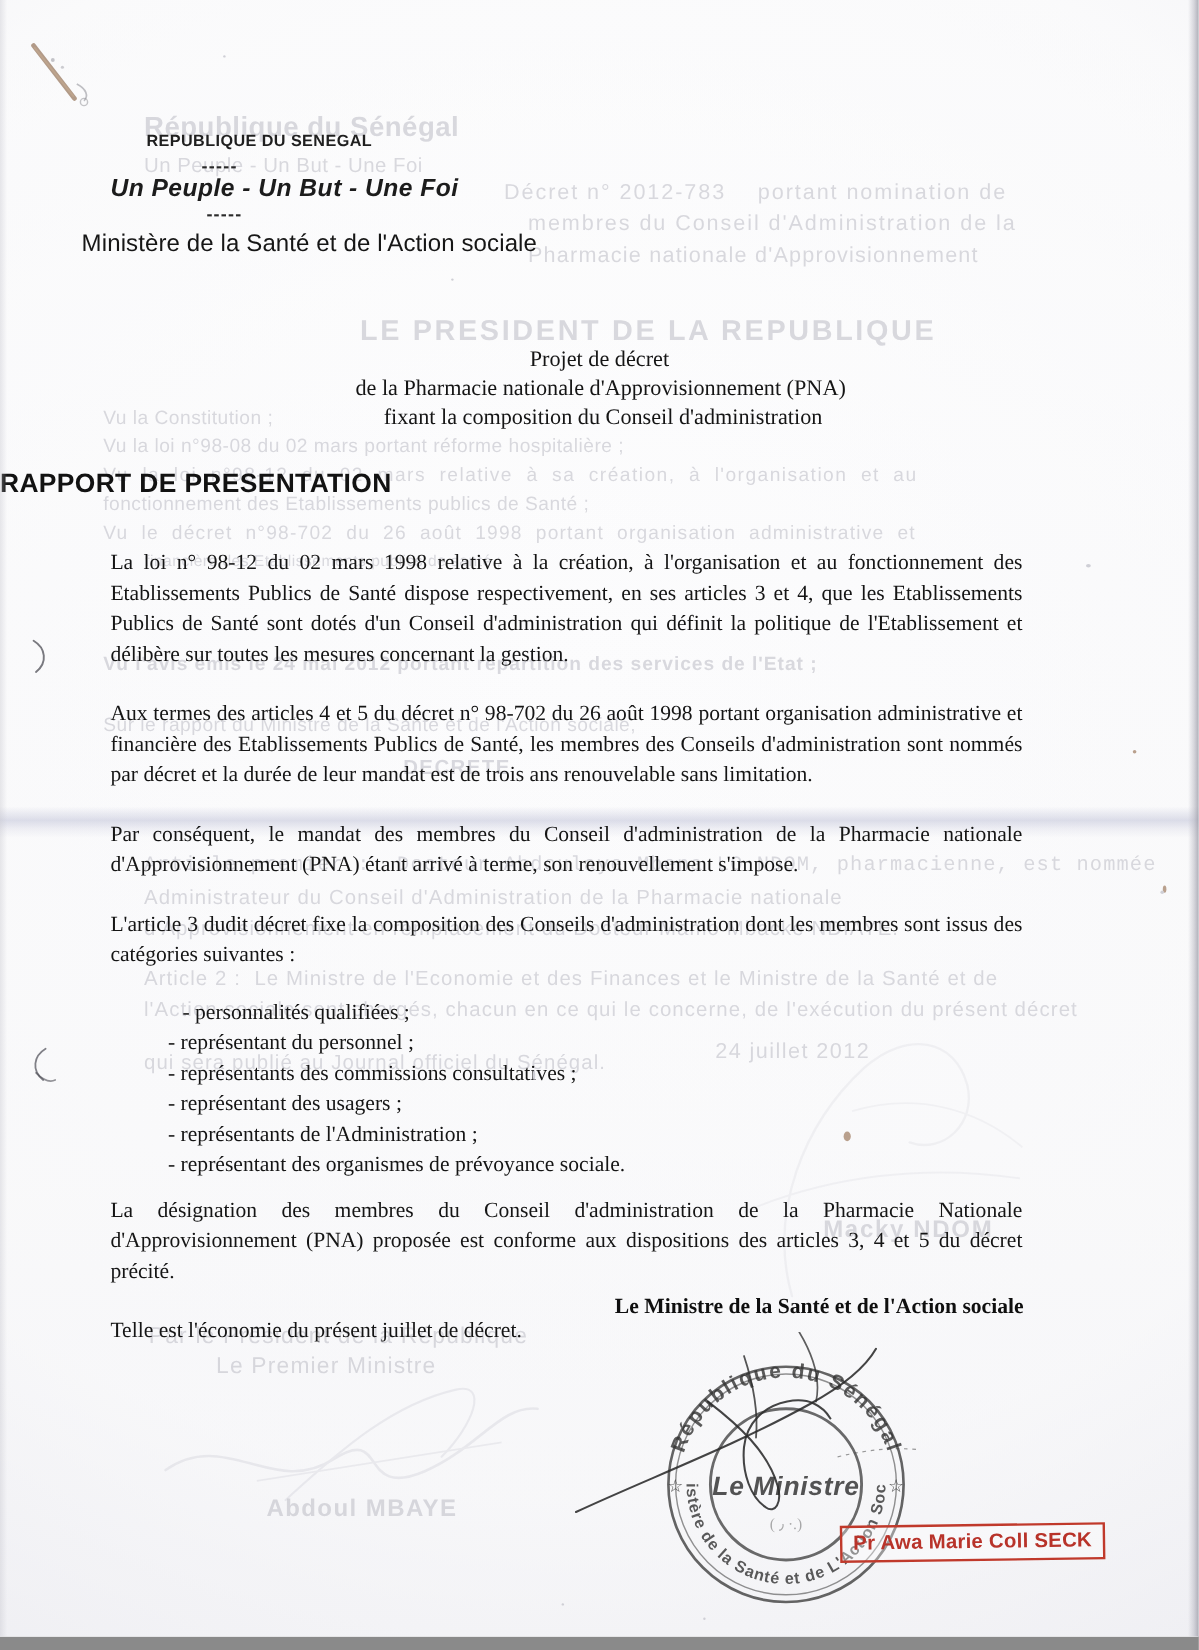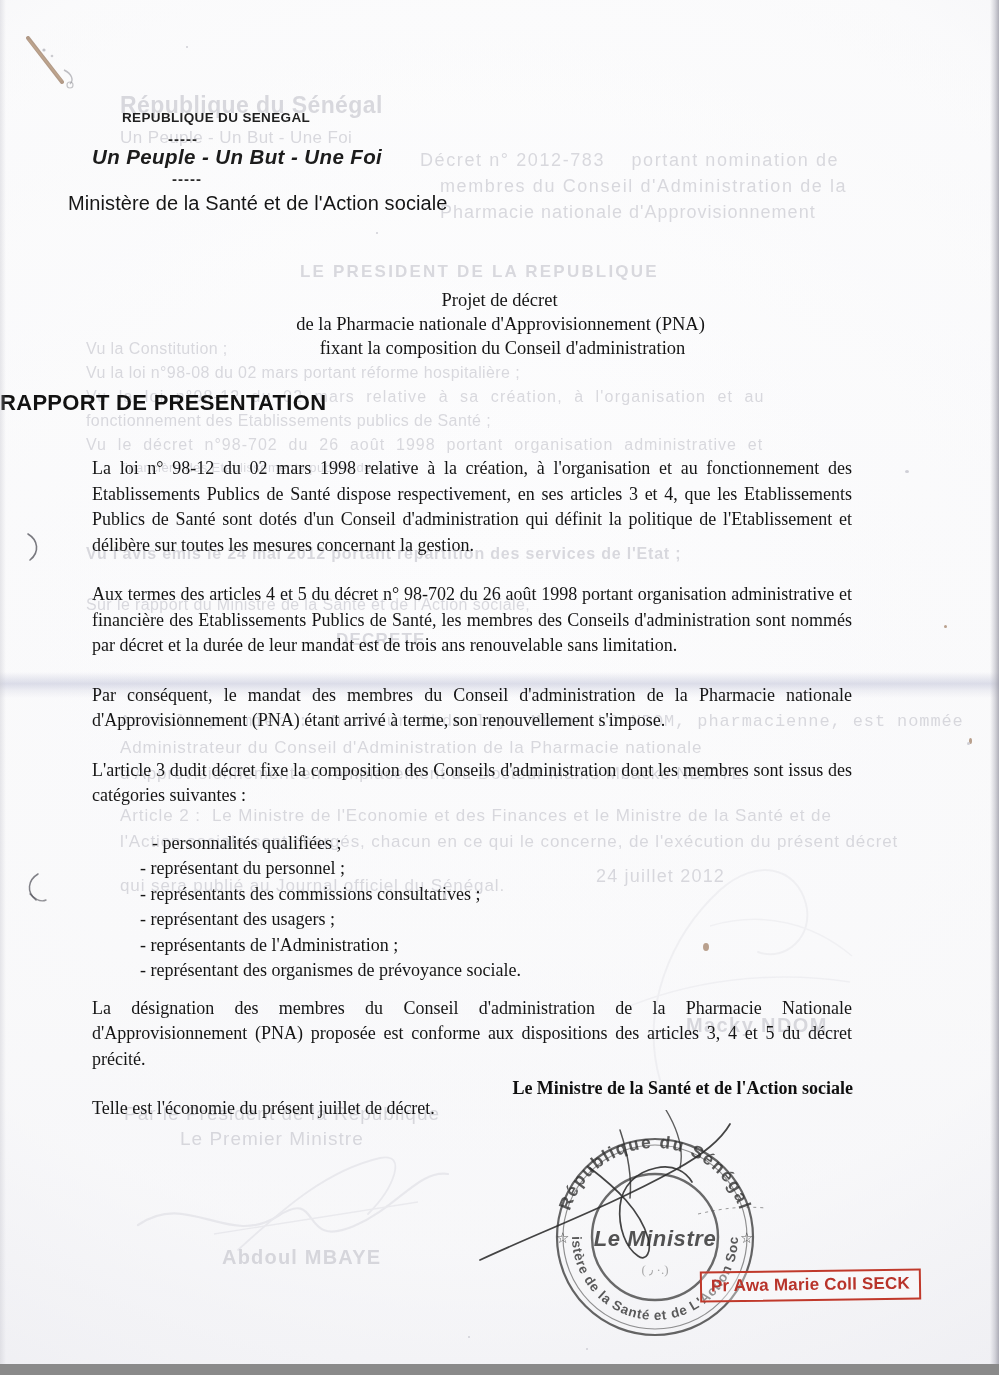--- a/index.html
+++ b/index.html
@@ -65,21 +65,21 @@
     white-space: pre;
     font-family: "Liberation Sans", sans-serif;
     letter-spacing: 0.4px;
   }
 
   .g-rep        { left: 120px; top: 92px;  font-size: 23px; font-weight: 700; }
   .g-motto      { left: 120px; top: 128px; font-size: 17px; }
   .g-decret1    { left: 420px; top: 150px; font-size: 18px; letter-spacing: 1.6px; }
   .g-decret2    { left: 440px; top: 176px; font-size: 18px; letter-spacing: 1.6px; }
   .g-decret3    { left: 440px; top: 202px; font-size: 18px; letter-spacing: 1.0px; }
-  .g-president  { left: 300px; top: 262px; font-size: 17px; font-weight: 700; letter-spacing: 2.2px; }
+  .g-president  { left: 300px; top: 262px; font-size: 24px; font-weight: 700; letter-spacing: 2.2px; }
   .g-vu1        { left: 86px;  top: 340px; font-size: 16px; }
   .g-vu2        { left: 86px;  top: 364px; font-size: 16px; }
   .g-vu3        { left: 86px;  top: 388px; font-size: 16px; letter-spacing: 1.2px; }
   .g-vu4        { left: 86px;  top: 412px; font-size: 16px; }
   .g-vu5        { left: 86px;  top: 436px; font-size: 16px; letter-spacing: 1.0px; }
   .g-vu6        { left: 86px;  top: 460px; font-size: 13px; margin-left: 35px; }
   .g-avis       { left: 86px;  top: 545px; font-size: 16px; letter-spacing: 0.8px; font-weight: bold; }
   .g-surrap     { left: 86px;  top: 596px; font-size: 16px; }
   .g-decrete    { left: 320px; top: 630px; font-size: 17px; font-weight: 700; letter-spacing: 1.2px; margin-left: 16px; }
   .g-art1a      { left: 120px; top: 712px; font-size: 17px; letter-spacing: 0.9px; font-family: Liberation Mono, monospace; }

